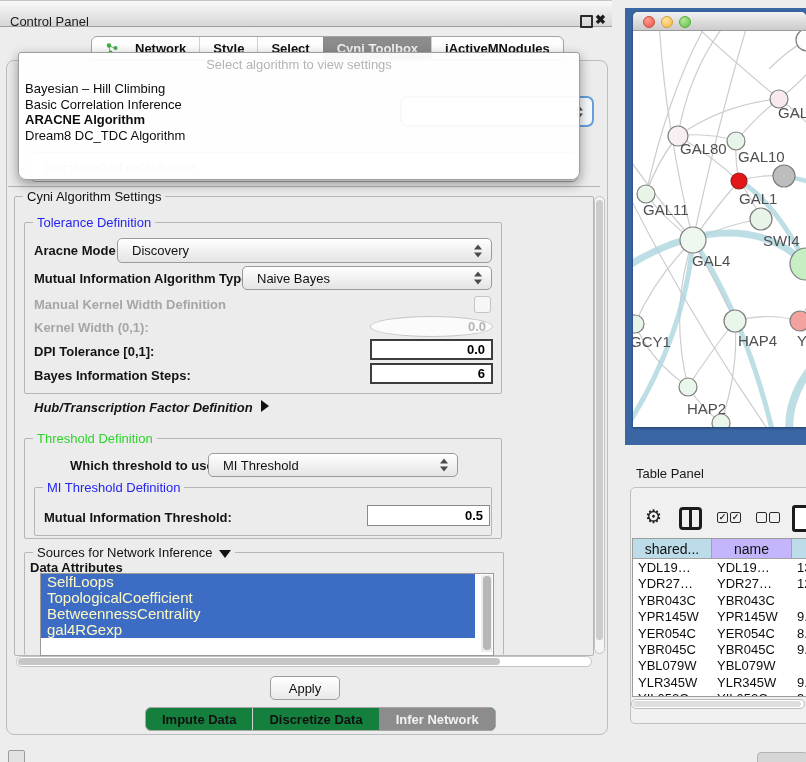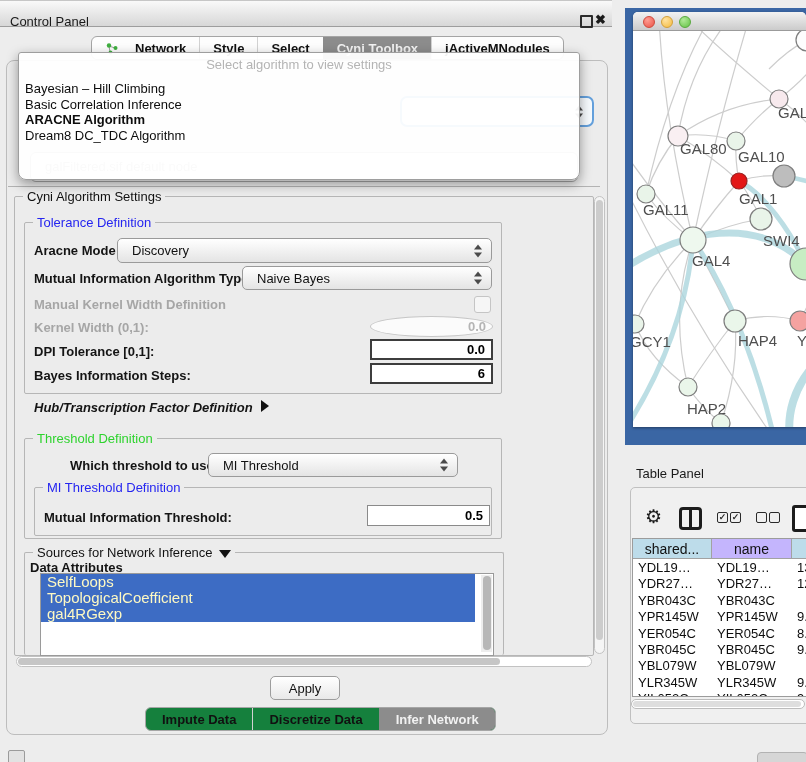--- a/index.html
+++ b/index.html
@@ -245,20 +245,21 @@
 
   <div class="group" style="left:24px;top:552px;width:478px;height:102px;border-bottom:none;">
     <span class="legend" style="font-weight:normal;">
       <span>Sources for Network Inference</span><span class="tri-down"></span>
     </span>
   </div>
   <div class="lbl abs" style="left:30px;top:560px;">Data Attributes</div>
   <div id="attr-list" class="abs">
     <div class="attr-row">SelfLoops</div>
       <div class="attr-row">TopologicalCoefficient</div>
+      <div class="attr-row">BetweennessCentrality</div>
       <div class="attr-row">gal4RGexp</div>
       <div id="attr-scroll">
         <div id="attr-thumb"></div>
       </div>
   </div>
 
   <div id="vscroll" class="abs"></div>
   <div id="vscroll-thumb" class="abs"></div>
   <div id="hscroll" class="abs"></div>
   <div id="hscroll-thumb" class="abs"></div>

